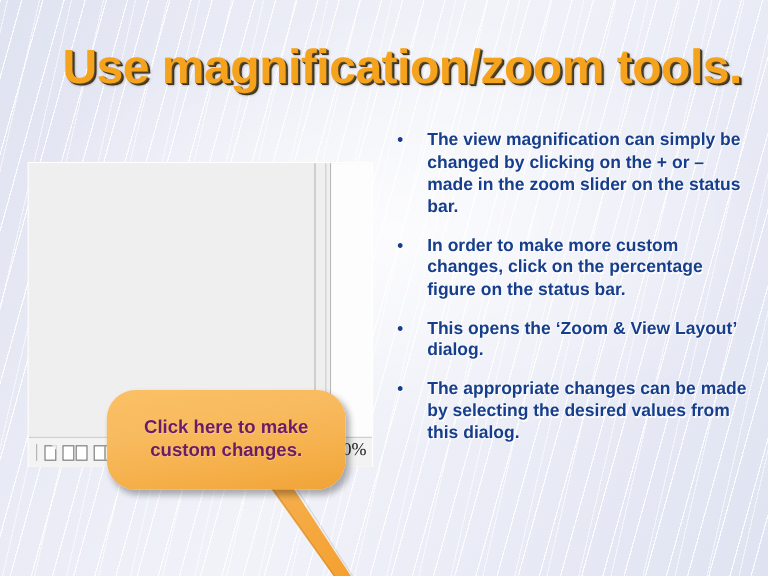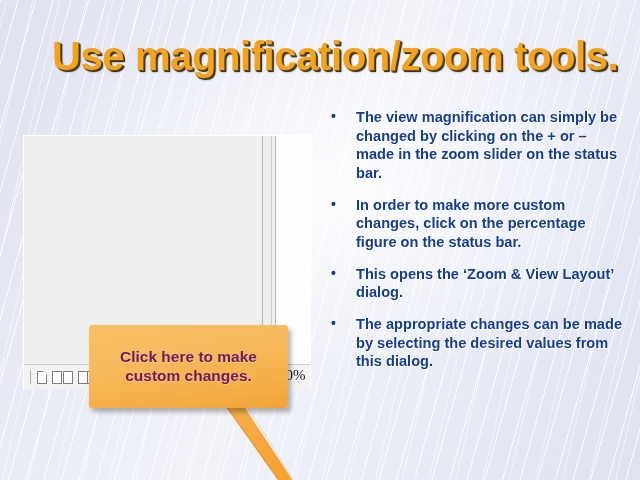--- a/index.html
+++ b/index.html
@@ -276,21 +276,21 @@
     height: 260px;
     overflow: visible;
     pointer-events: none;
   }
   #callout {
     position: absolute;
     left: 65px;
     top: 189px;
     width: 199px;
     height: 83px;
-    border-radius: 3px;
+    border-radius: 24px;
     background: linear-gradient(170deg, #FBC065 0%, #F8BA5E 38%, #F5AF49 72%, #F0A336 100%);
     box-shadow: 3px 4px 5px rgba(0,0,0,0.30);
     display: flex;
     align-items: center;
     justify-content: center;
     text-align: center;
   }
   #callout .ctext {
     color: #6E1B66;
     font-size: 15.5px;

